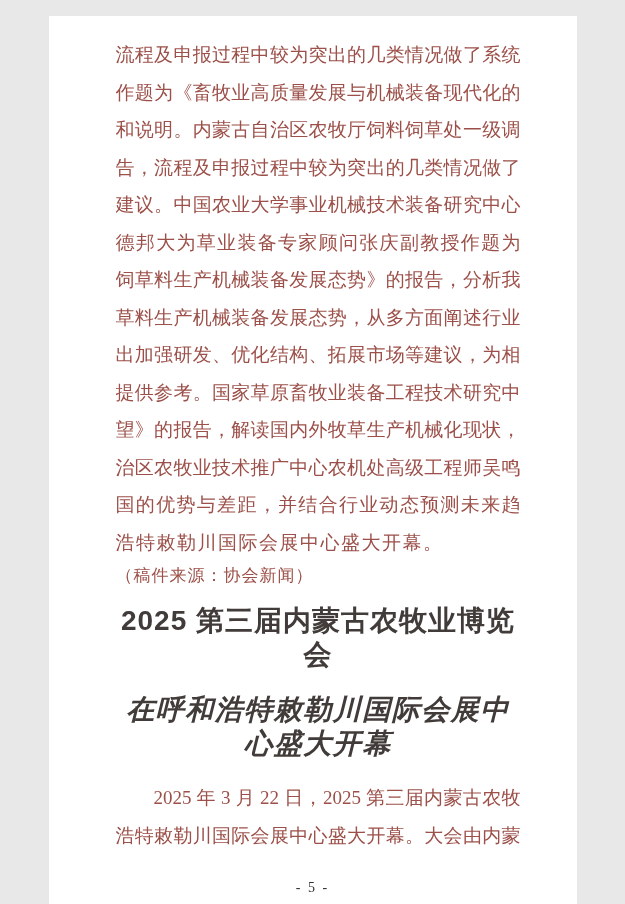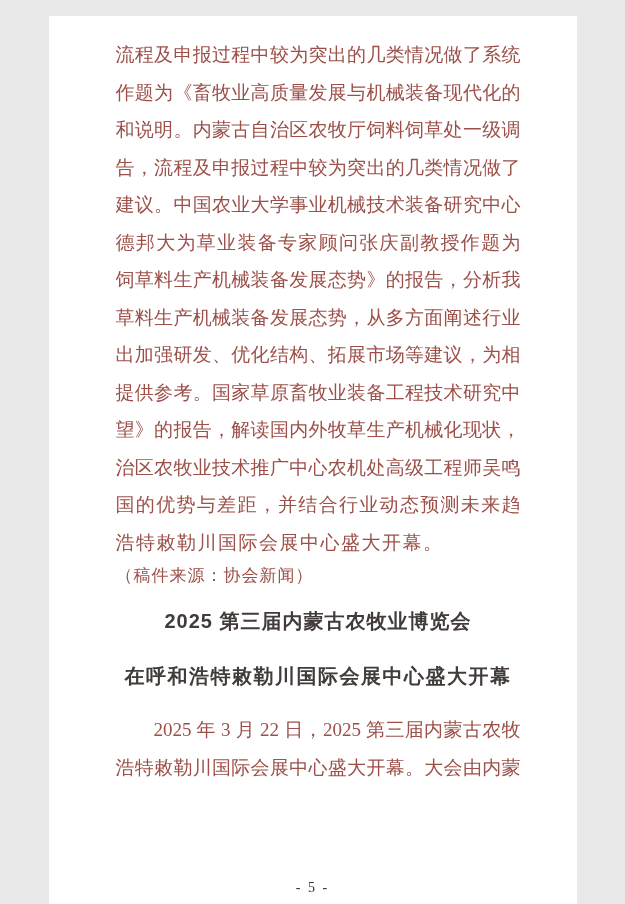--- a/index.html
+++ b/index.html
@@ -32,28 +32,28 @@
   .source-credit {
     margin-top:3px;
     line-height:24px;
     font-size:17px;
     letter-spacing:1px;
     color:var(--body_text,#9c5049);
   }
   .title {
     font-family:"Liberation Sans","DejaVu Sans",sans-serif;
     font-weight:700;
-    font-size:20px;
+    font-size:28px;
     line-height:34px;
     text-align:center;
     color:var(--title_text,#413b39);
     letter-spacing:1px;
   }
   .title-1 { margin-top:16px; }
-  .title-2 { margin-top:21px; letter-spacing:1.5px; }
+  .title-2 { margin-top:21px; letter-spacing:1.5px;font-style:italic; }
   .para2 { margin-top:18px; }
   .para2 .line:first-child { text-indent:38px; }
   .page-footer {
     position:absolute;
     left:0; right:0; top:864px;
     text-align:center;
     font-size:14px;
     letter-spacing:2px;
     color:var(--footer_text,#33302e);
     font-family:"Liberation Serif","DejaVu Serif",serif;

